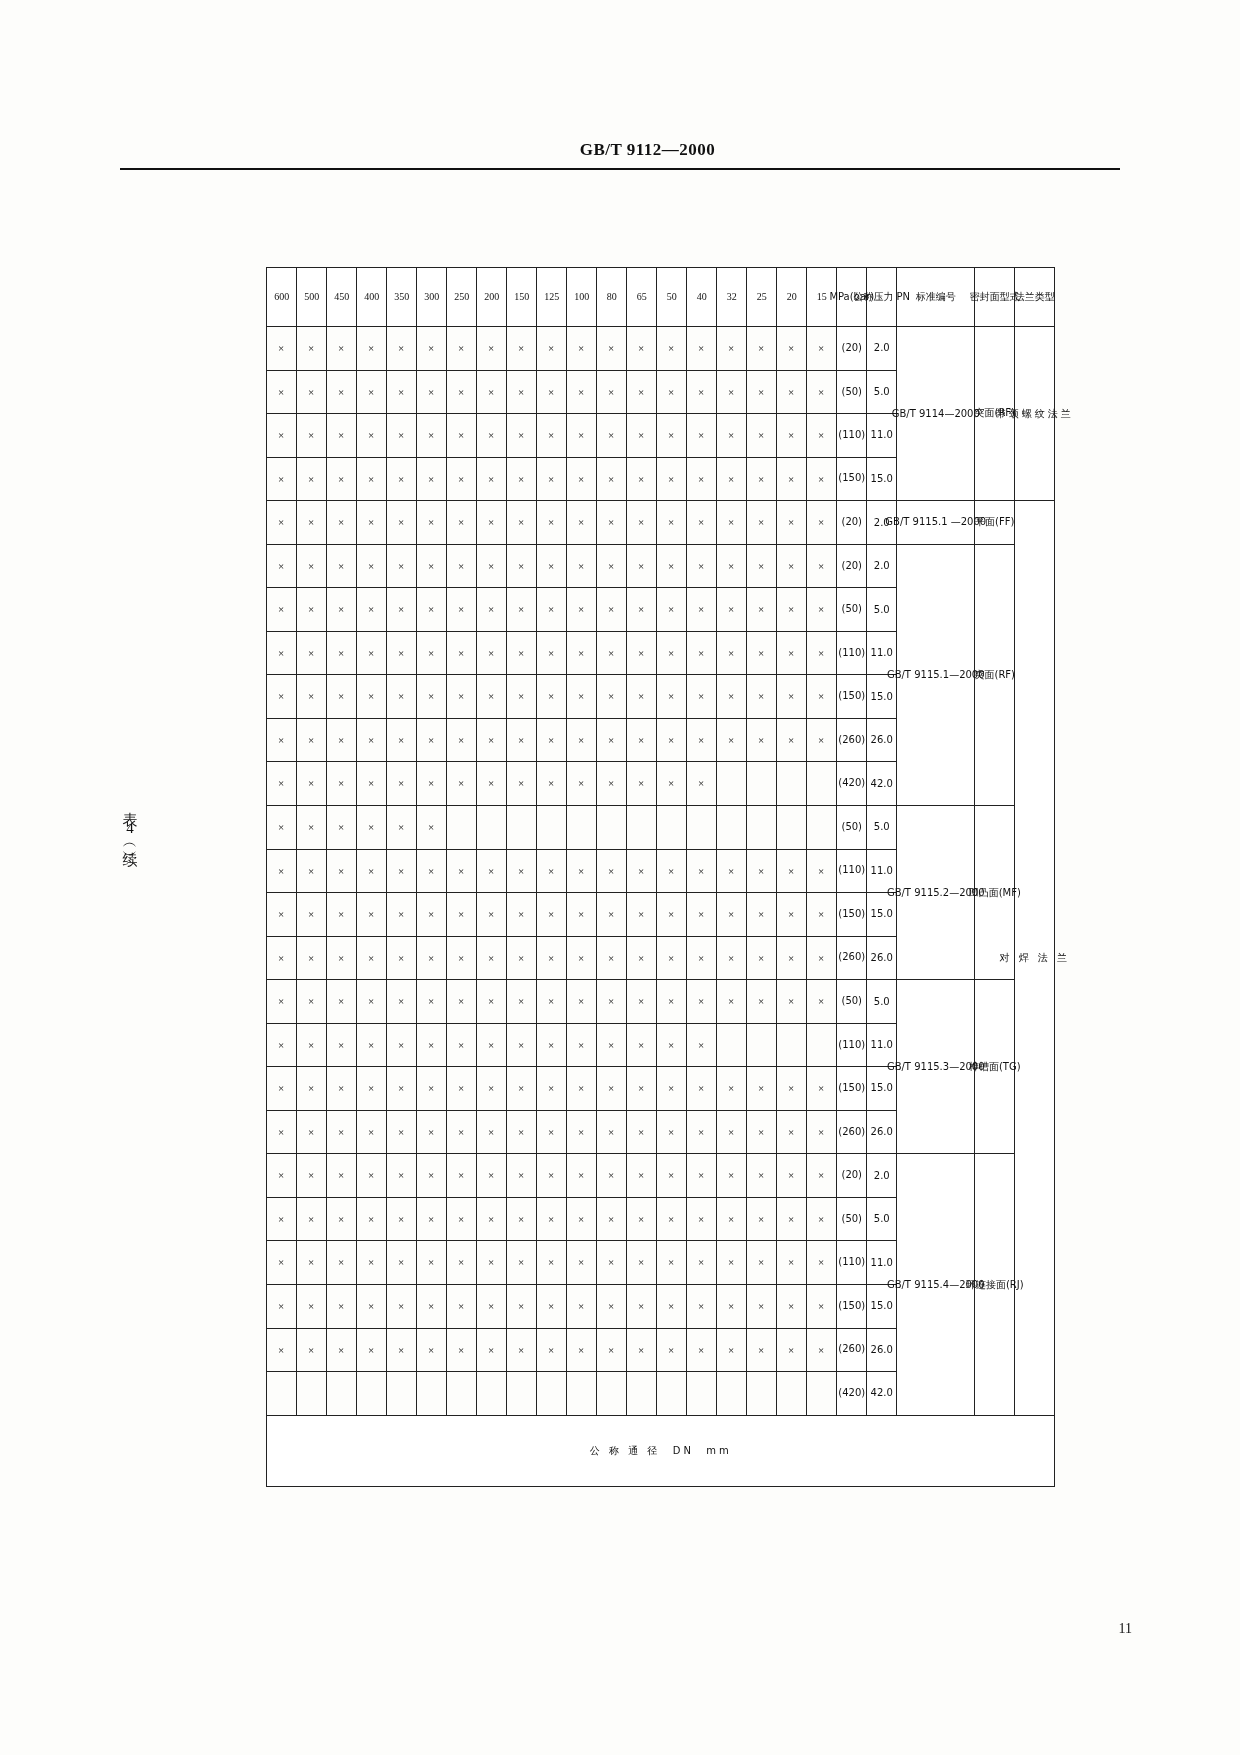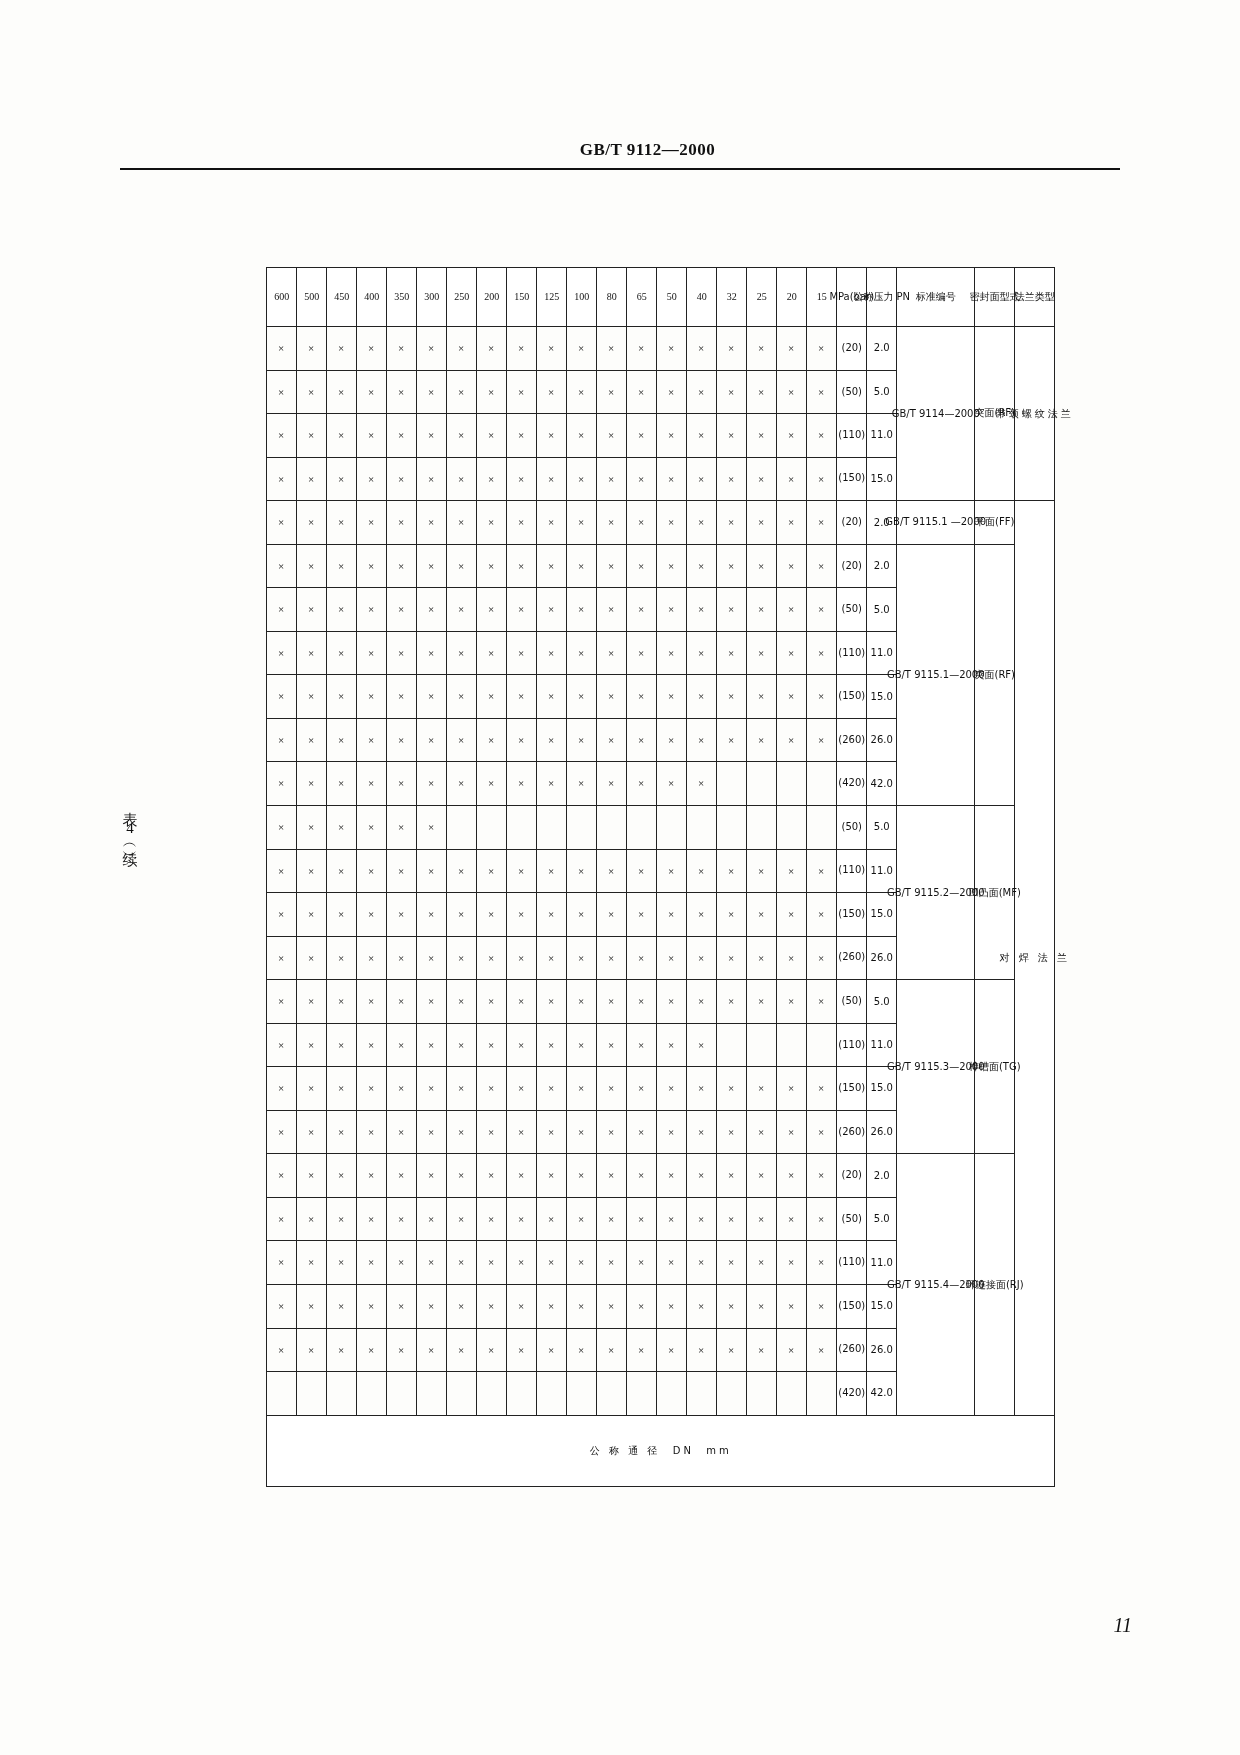--- a/index.html
+++ b/index.html
@@ -25,22 +25,21 @@
     margin-left:44px;
   }
   .hdr-rule{
     position:absolute;
     left:120px;top:168px;width:1000px;height:2px;
     background:#111;
   }
   .pageno{
     position:absolute;
     right:108px;bottom:118px;
-    font-size:20px;
-    font-style:italic;
+    font-size:14px;
   }
   .tablecaption{
     position:absolute;
     left:120px;top:800px;
     font-size:15px;
     writing-mode:vertical-rl;
     text-orientation:upright;
     letter-spacing:2px;
   }
 

